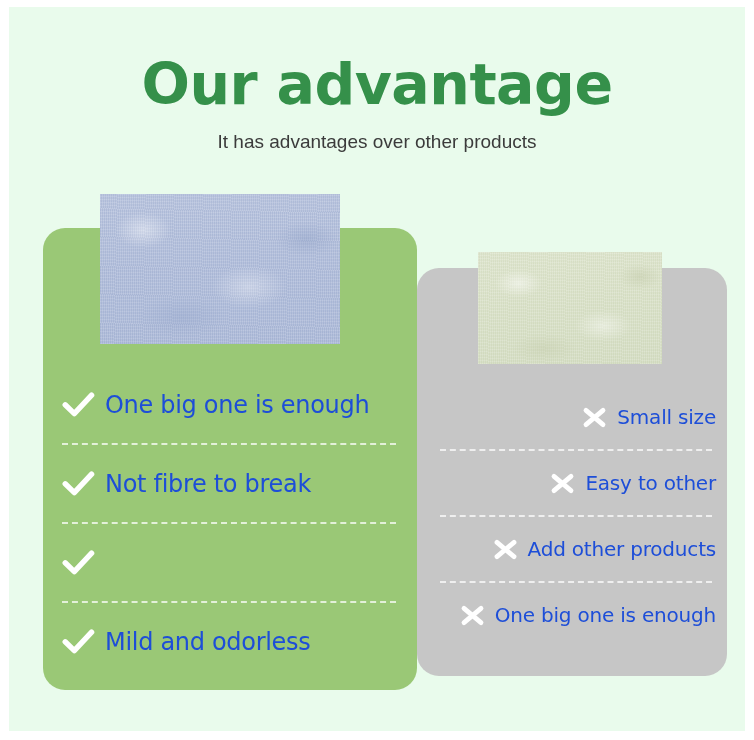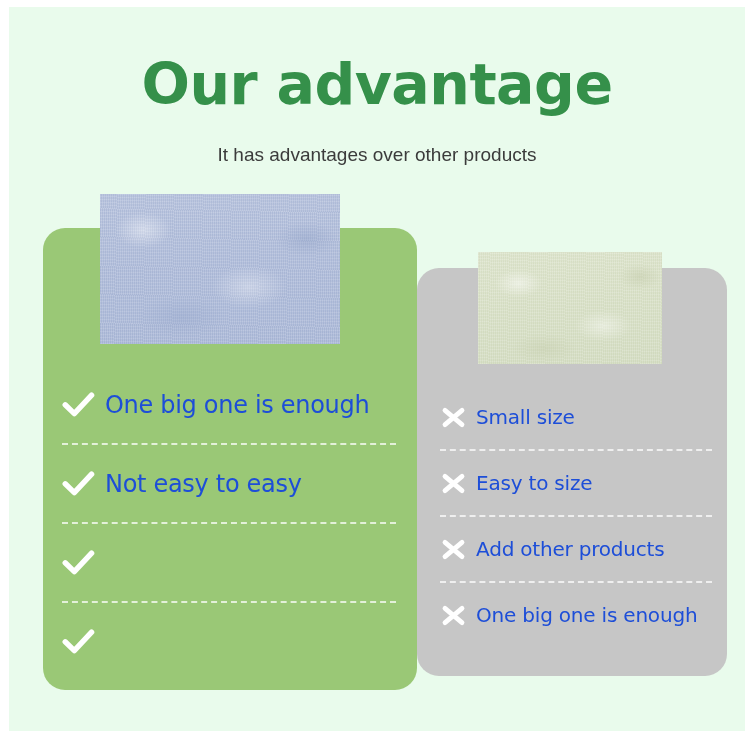--- a/index.html
+++ b/index.html
@@ -43,21 +43,21 @@
     margin: 0;
     padding-top: 52px;
     font-size: 57px;
     line-height: 64px;
     font-weight: bold;
     letter-spacing: -0.5px;
     color: #35904a;
     font-family: "DejaVu Sans", sans-serif;
   }
   .subtitle {
-    margin: 13px;
+    margin: 0;
     padding-top: 14px;
     font-size: 19px;
     line-height: 24px;
     font-weight: normal;
     color: #3b3b3b;
     font-family: "Liberation Sans", sans-serif;
   }
 
   
   .card {
@@ -132,21 +132,21 @@
     top: 397px;
     width: 276px;
   }
 
   .row {
     display: flex;
     align-items: center;
     box-sizing: border-box;
   }
   .list-pros .row { height: 47px; }
-  .list-cons .row { height: 40px; }
+  .list-cons .row { height: 40px; justify-content: flex-end; }
 
   .mark {
     flex: 0 0 auto;
     display: inline-flex;
     align-items: center;
     justify-content: center;
   }
   .list-pros .mark { width: 33px; height: 28px; margin-right: 10px; }
   .list-cons .mark { width: 27px; height: 23px; margin-right: 9px; }
 
@@ -208,41 +208,42 @@
     </div>
 
     <hr class="divider">
 
     <div class="row">
       <span class="mark">
         <svg width="33" height="28" viewBox="0 0 33 28" aria-hidden="true">
           <path d="M3.2 13.8 L12.3 22.6 L29.6 4.2" fill="none" stroke="#ffffff" stroke-width="5.4" stroke-linecap="round" stroke-linejoin="round"></path>
         </svg>
       </span>
-      <span class="row-label">Not easy to easy</span>
-    </div>
-
-    <hr class="divider">
-
-    <div class="row">
-      <span class="mark">
-        <svg width="33" height="28" viewBox="0 0 33 28" aria-hidden="true">
-          <path d="M3.2 13.8 L12.3 22.6 L29.6 4.2" fill="none" stroke="#ffffff" stroke-width="5.4" stroke-linecap="round" stroke-linejoin="round"></path>
-        </svg>
-      </span>
-    </div>
-
-    <hr class="divider">
-
-    <div class="row">
-      <span class="mark">
-        <svg width="33" height="28" viewBox="0 0 33 28" aria-hidden="true">
-          <path d="M3.2 13.8 L12.3 22.6 L29.6 4.2" fill="none" stroke="#ffffff" stroke-width="5.4" stroke-linecap="round" stroke-linejoin="round"></path>
-        </svg>
-      </span>
+      <span class="row-label">Not fibre to break</span>
+    </div>
+
+    <hr class="divider">
+
+    <div class="row">
+      <span class="mark">
+        <svg width="33" height="28" viewBox="0 0 33 28" aria-hidden="true">
+          <path d="M3.2 13.8 L12.3 22.6 L29.6 4.2" fill="none" stroke="#ffffff" stroke-width="5.4" stroke-linecap="round" stroke-linejoin="round"></path>
+        </svg>
+      </span>
+    </div>
+
+    <hr class="divider">
+
+    <div class="row">
+      <span class="mark">
+        <svg width="33" height="28" viewBox="0 0 33 28" aria-hidden="true">
+          <path d="M3.2 13.8 L12.3 22.6 L29.6 4.2" fill="none" stroke="#ffffff" stroke-width="5.4" stroke-linecap="round" stroke-linejoin="round"></path>
+        </svg>
+      </span>
+      <span class="row-label">Mild and odorless</span>
     </div>
 
   </div>
 
   <div class="list list-cons">
 
     <div class="row">
       <span class="mark">
         <svg width="27" height="23" viewBox="0 0 27 23" aria-hidden="true">
           <path d="M5.0 4.4 L22.0 18.6 M22.0 4.4 L5.0 18.6" fill="none" stroke="#ffffff" stroke-width="4.8" stroke-linecap="round"></path>
@@ -252,21 +253,21 @@
     </div>
 
     <hr class="divider">
 
     <div class="row">
       <span class="mark">
         <svg width="27" height="23" viewBox="0 0 27 23" aria-hidden="true">
           <path d="M5.0 4.4 L22.0 18.6 M22.0 4.4 L5.0 18.6" fill="none" stroke="#ffffff" stroke-width="4.8" stroke-linecap="round"></path>
         </svg>
       </span>
-      <span class="row-label">Easy to size</span>
+      <span class="row-label">Easy to other</span>
     </div>
 
     <hr class="divider">
 
     <div class="row">
       <span class="mark">
         <svg width="27" height="23" viewBox="0 0 27 23" aria-hidden="true">
           <path d="M5.0 4.4 L22.0 18.6 M22.0 4.4 L5.0 18.6" fill="none" stroke="#ffffff" stroke-width="4.8" stroke-linecap="round"></path>
         </svg>
       </span>

